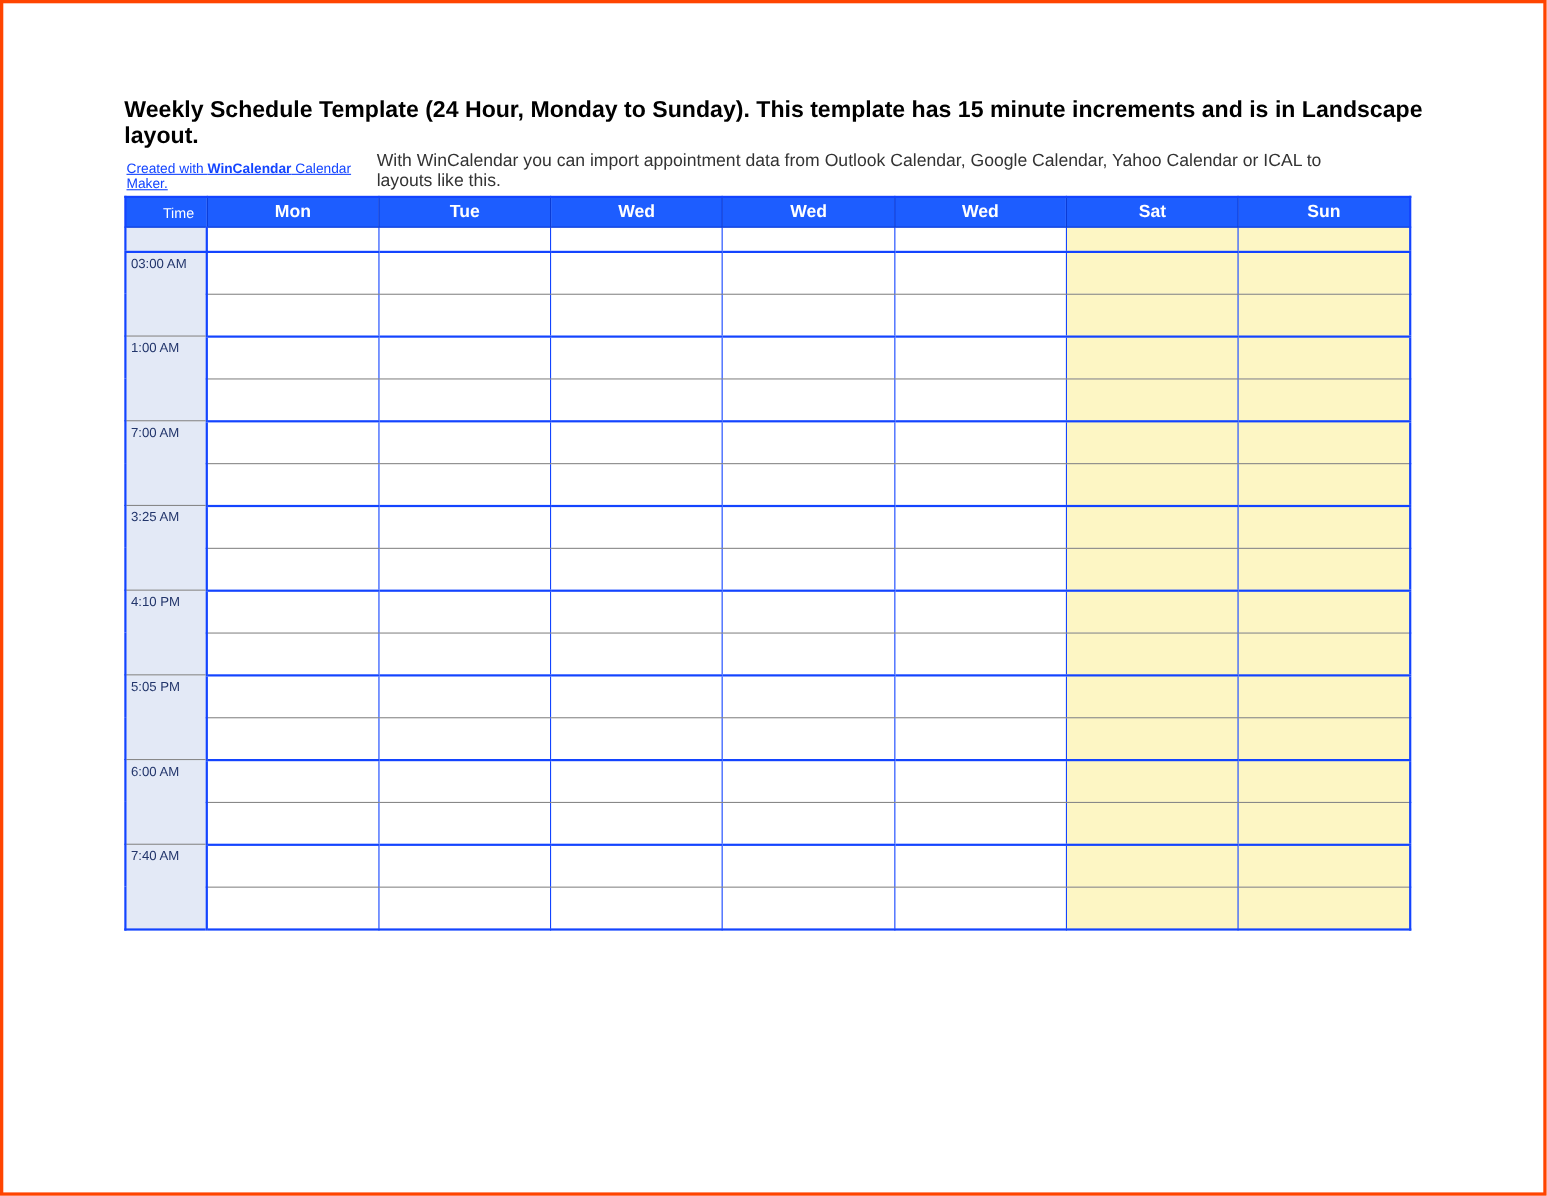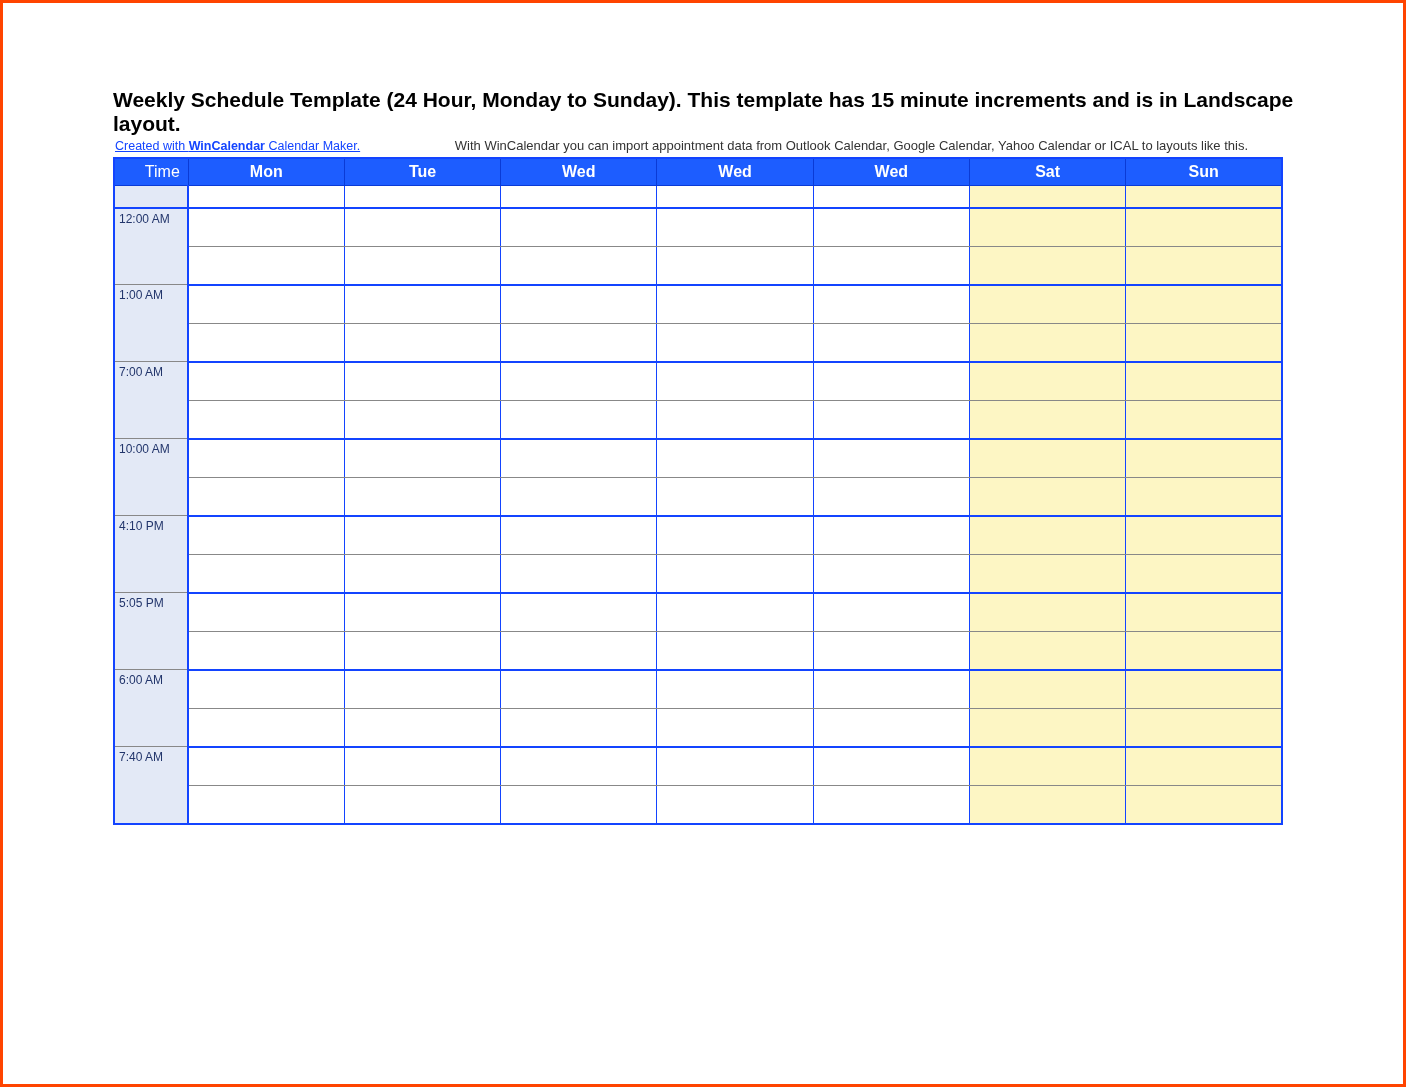--- a/index.html
+++ b/index.html
@@ -34,21 +34,21 @@
   .credit {
     color: #1344ff;
     text-decoration: underline;
   }
   .credit .brand {
     font-weight: bold;
   }
   .notes {
     margin-left: auto;
     color: #333;
-    font-size: 13px;
+    font-size: 16px;
     padding-right: 50px;
   }
 
   table.schedule {
     border-collapse: collapse;
     width: 1170px;
     table-layout: fixed;
     border: 2px solid #1344ff;
   }
   col.timecol   { width: 74px; }
@@ -57,21 +57,21 @@
   thead th {
     background: #1d5dff;
     color: #fff;
     font-size: 16px;
     font-weight: bold;
     text-align: center;
     height: 24px;
     border: 1px solid #0a3bd6;
   }
   thead th.time-head {
-    font-size: 16px;
+    font-size: 13px;
     font-weight: normal;
     padding-left: 23px;
   }
 
   tbody td {
     border-left: 1px solid #1344ff;
     border-right: 1px solid #1344ff;
     height: 38px;
     box-sizing: border-box;
     background: #fff;
@@ -153,21 +153,21 @@
           <td class="timecell"></td>
           <td class=""></td>
           <td class=""></td>
           <td class=""></td>
           <td class=""></td>
           <td class=""></td>
           <td class=" weekend"></td>
           <td class=" weekend"></td>
         </tr>
         <tr class="half">
-          <td rowspan="2" class="timecell span2">12:00 AM</td>
+          <td rowspan="2" class="timecell span2">03:00 AM</td>
           <td class=""></td>
           <td class=""></td>
           <td class=""></td>
           <td class=""></td>
           <td class=""></td>
           <td class=" weekend"></td>
           <td class=" weekend"></td>
         </tr>
         <tr class="hour-end">
           <td class=""></td>
@@ -210,21 +210,21 @@
         <tr class="hour-end">
           <td class=""></td>
           <td class=""></td>
           <td class=""></td>
           <td class=""></td>
           <td class=""></td>
           <td class=" weekend"></td>
           <td class=" weekend"></td>
         </tr>
         <tr class="half">
-          <td rowspan="2" class="timecell span2">10:00 AM</td>
+          <td rowspan="2" class="timecell span2">3:25 AM</td>
           <td class=""></td>
           <td class=""></td>
           <td class=""></td>
           <td class=""></td>
           <td class=""></td>
           <td class=" weekend"></td>
           <td class=" weekend"></td>
         </tr>
         <tr class="hour-end">
           <td class=""></td>

